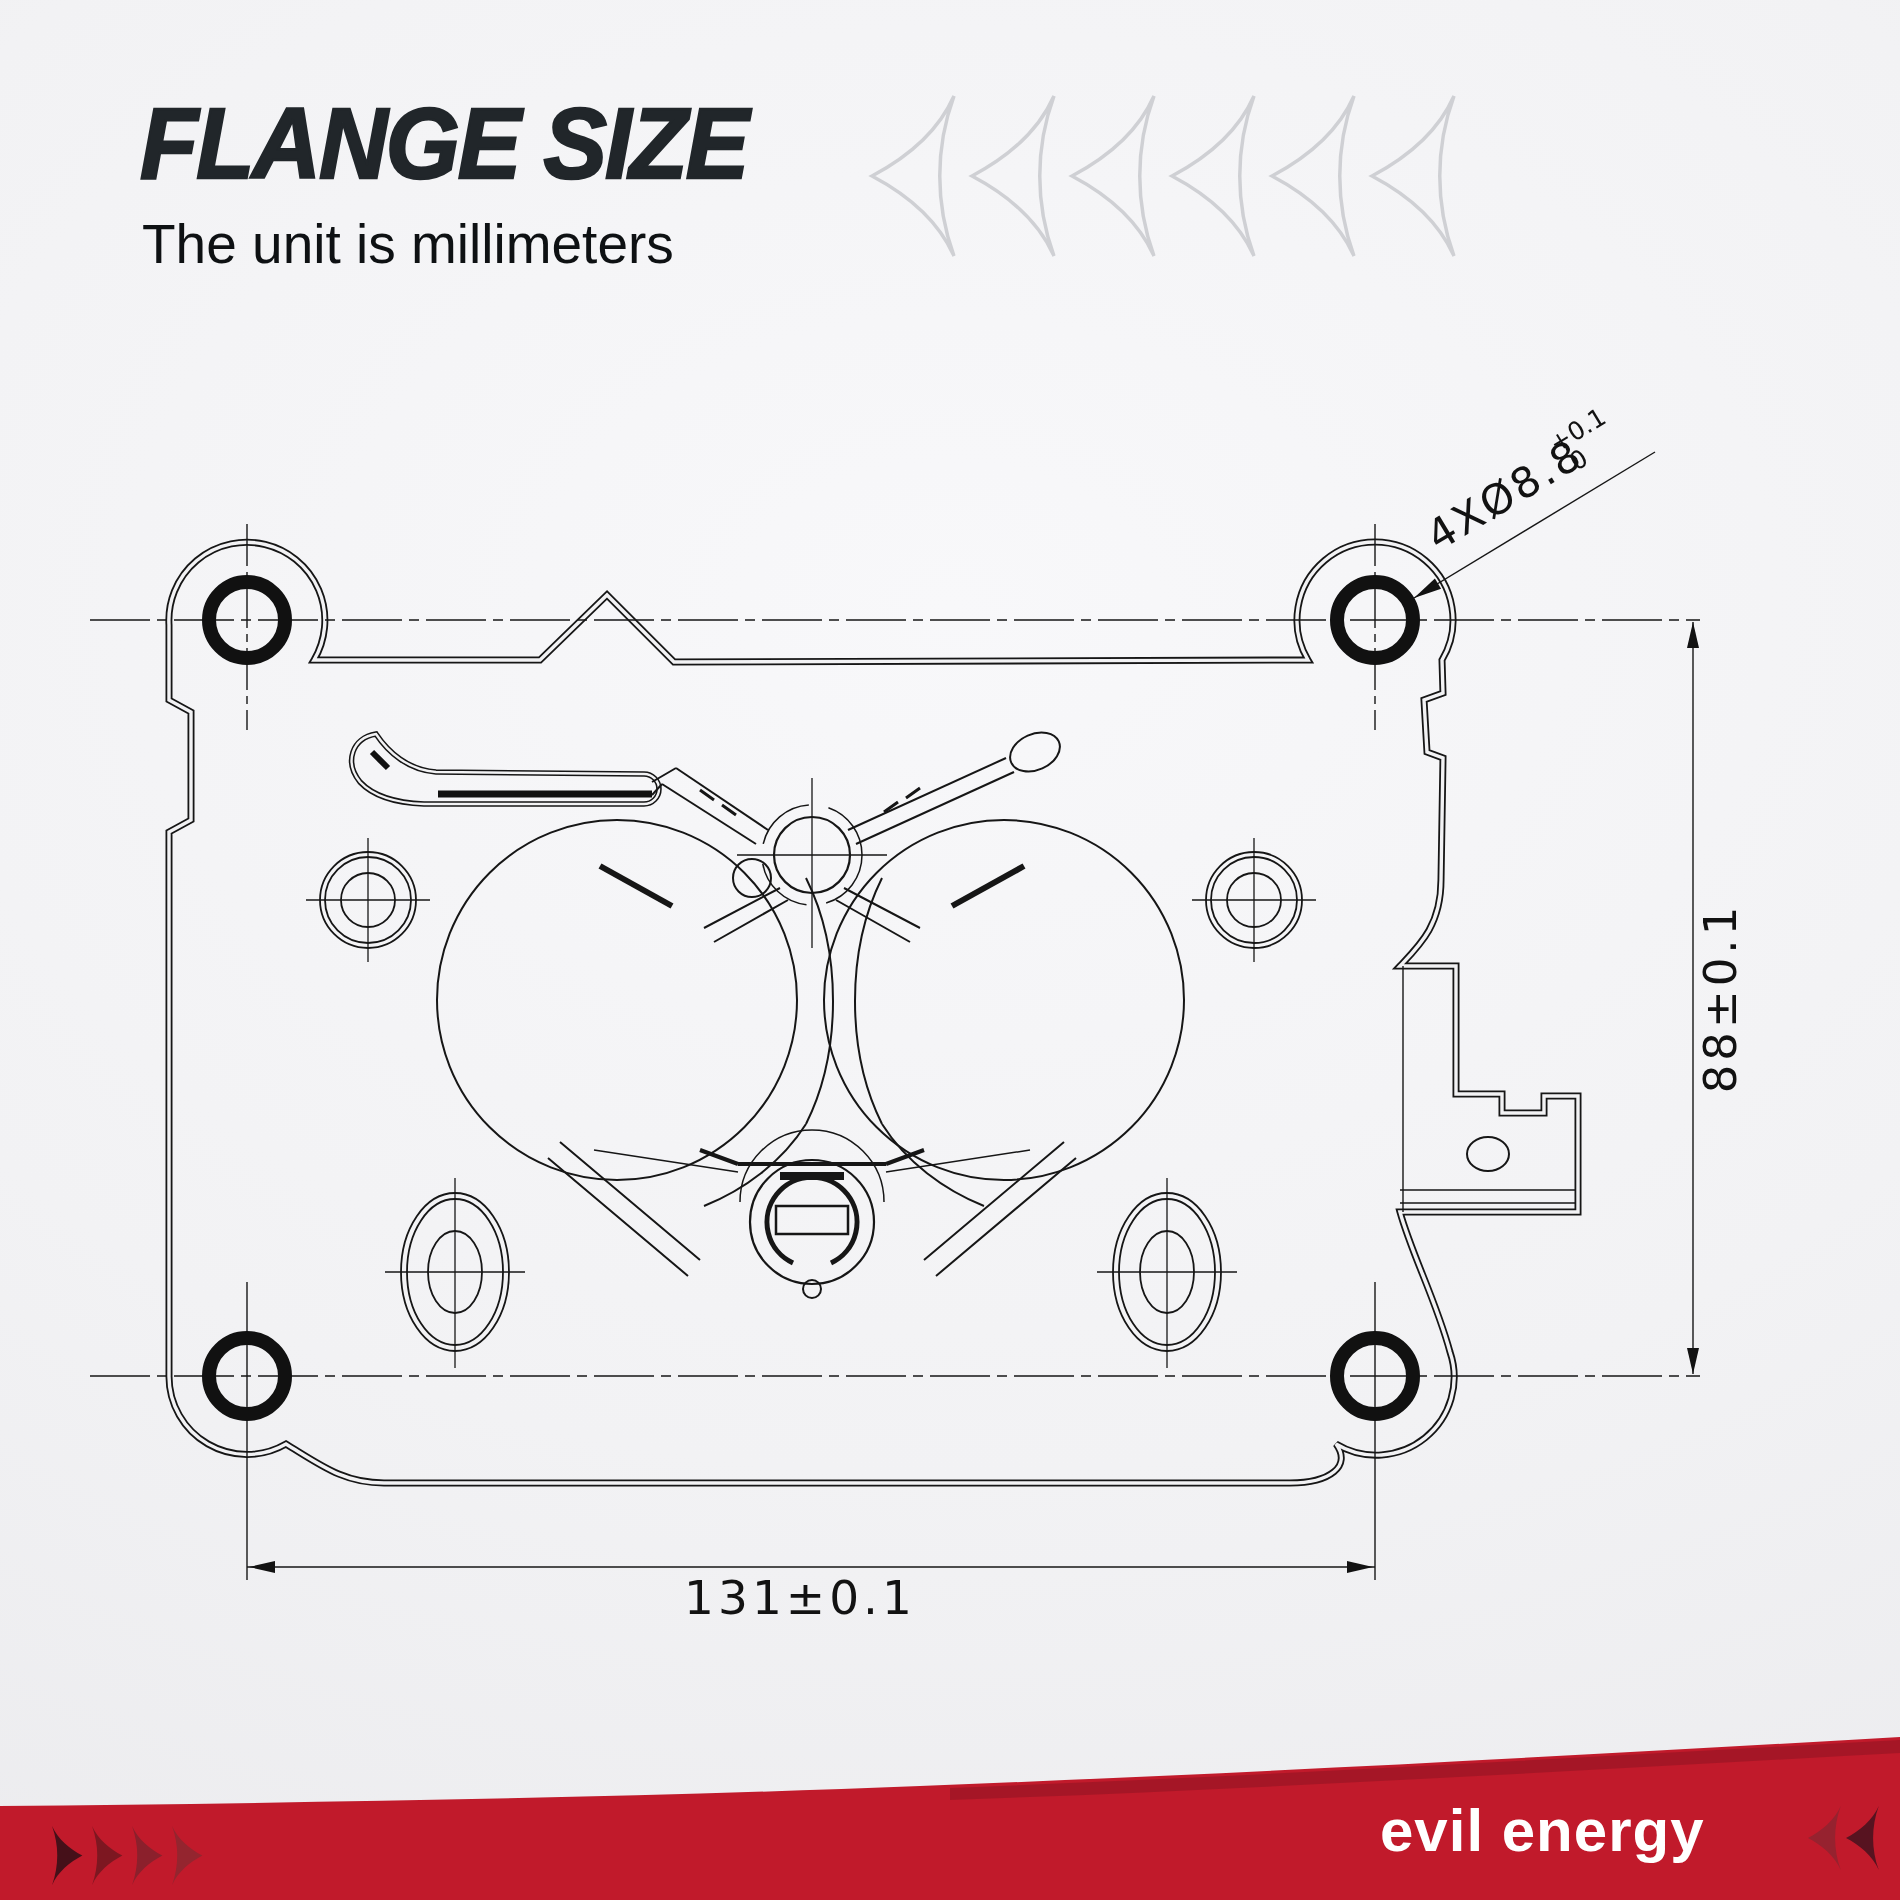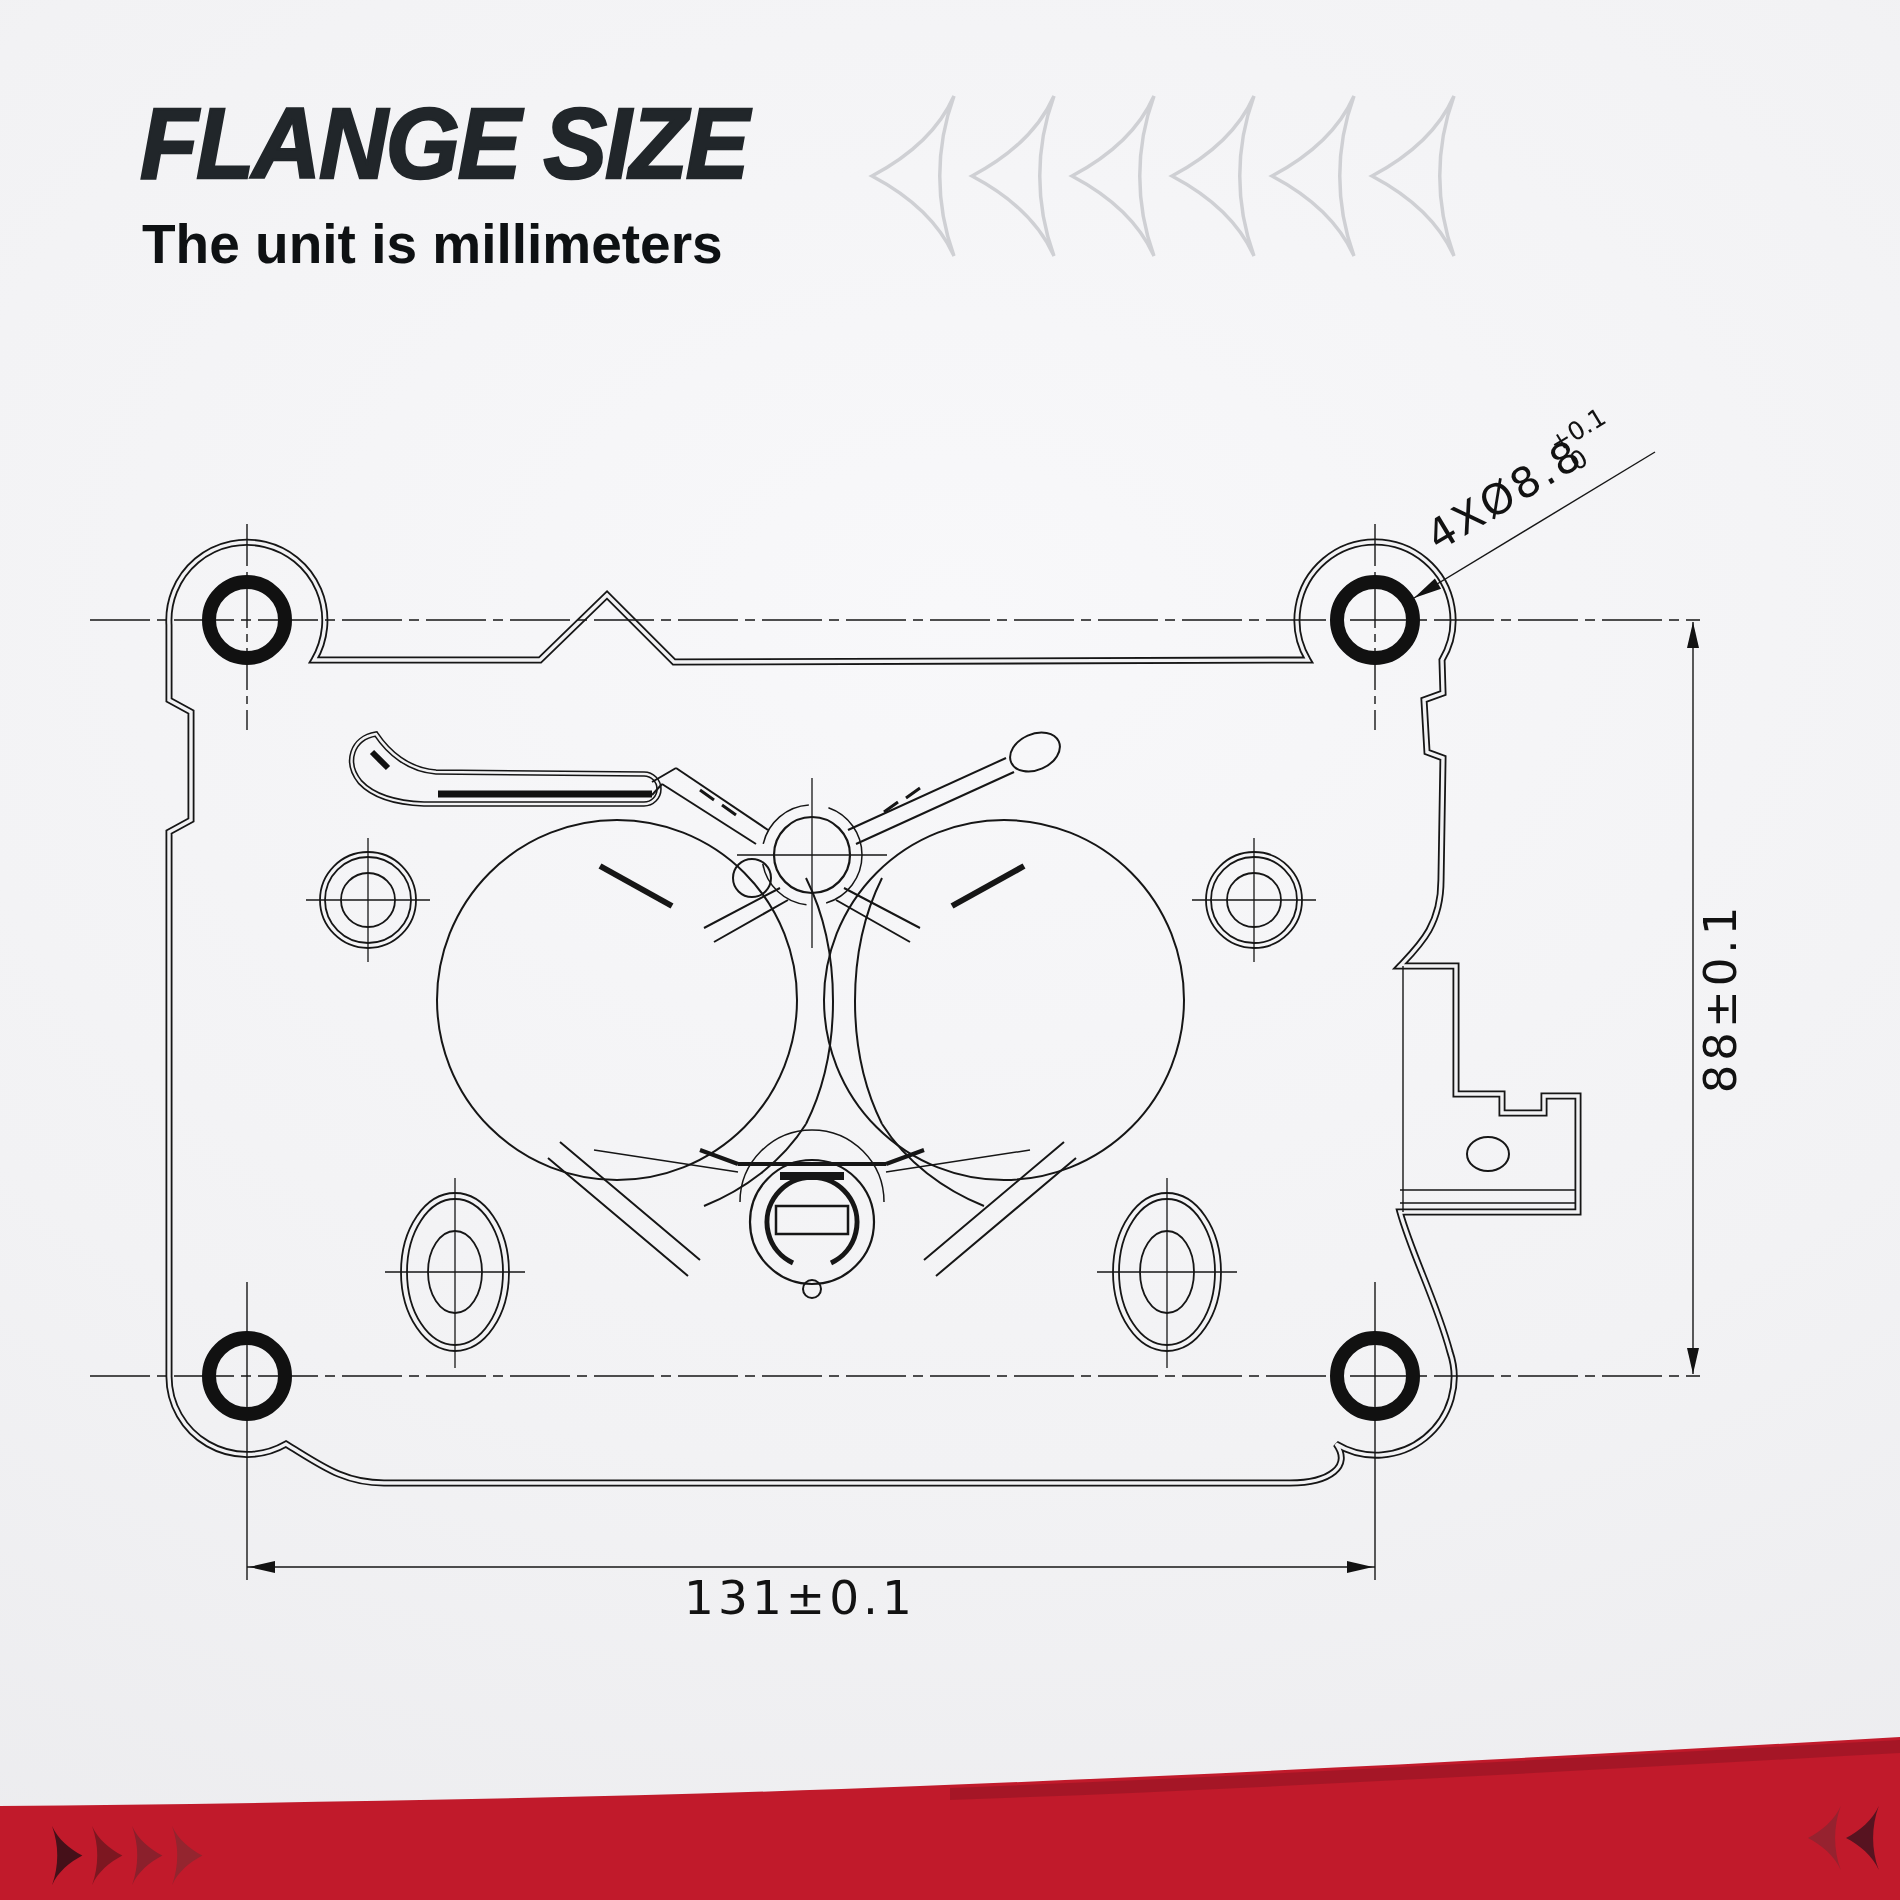--- a/index.html
+++ b/index.html
@@ -12,21 +12,21 @@
   .title{
     position:absolute;left:140px;top:86px;
     font-size:100px;font-weight:bold;font-style:italic;
     color:#21262a;letter-spacing:-2px;
     transform:scaleX(.95);transform-origin:left top;
     -webkit-text-stroke:2.5px #21262a;
     white-space:nowrap;
   }
   .subtitle{
     position:absolute;left:142px;top:212px;
-    font-size:55px;font-weight:700;color:#0e1113;
+    font-size:55px;font-weight:400;color:#0e1113;
     white-space:nowrap;
   }
   svg{position:absolute;left:0;top:0;}
   .ln{stroke:#161616;fill:none;}
   .thin{stroke:#161616;stroke-width:1.4;fill:none;}
   .dimtxt{fill:#121212;font-family:"DejaVu Sans",sans-serif;}
   .brand{
     position:absolute;left:1380px;top:1796px;width:440px;
     font-size:60px;font-weight:bold;color:#ffffff;letter-spacing:1px;
     white-space:nowrap;
@@ -223,14 +223,15 @@
         <use href="#waveR" transform="translate(92,1826) scale(0.37)" fill="#7d1721"></use>
         <use href="#waveR" transform="translate(132,1826) scale(0.37)" fill="#8b202c"></use>
         <use href="#waveR" transform="translate(172,1826) scale(0.37)" fill="#94252f"></use>
       </g>
 
       <use href="#waveL" transform="translate(1808,1806) scale(0.40)" fill="#96222f"></use>
       <use href="#waveL" transform="translate(1846,1806) scale(0.40)" fill="#571320"></use>
     </g>
   </svg>
 
+  <div class="brand">evil energy</div>
 
 </div>
 
 </body></html>

